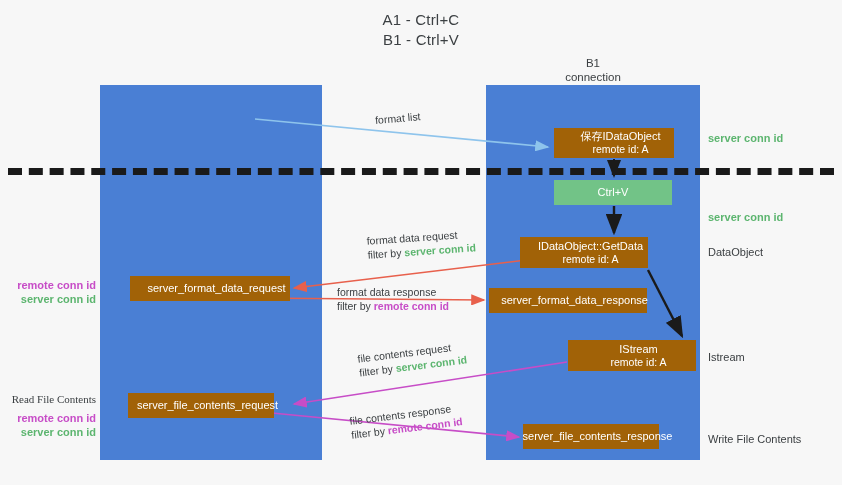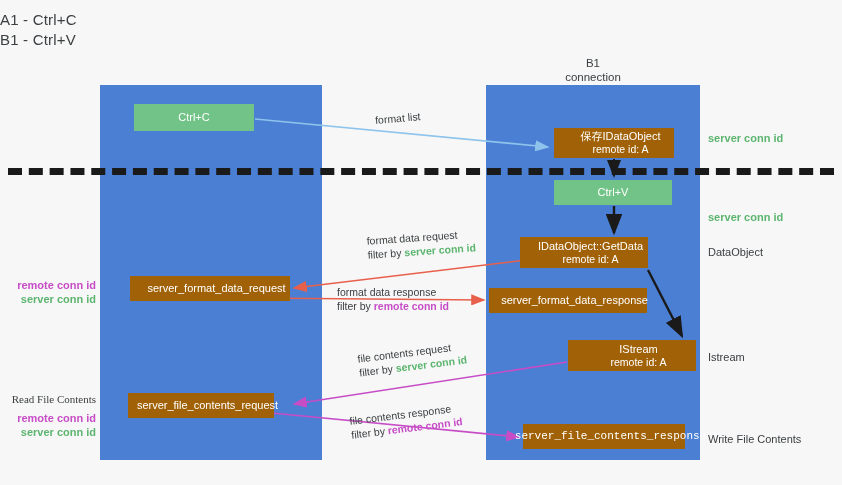--- a/index.html
+++ b/index.html
@@ -6,21 +6,21 @@
   body{
     width:842px;height:485px;position:relative;overflow:hidden;
     background:#f7f7f7;
     font-family:"Liberation Sans","DejaVu Sans",sans-serif;
     color:#3c4043;
   }
   #stage{position:absolute;left:0;top:0;width:842px;height:485px;}
 
   
   .title{
-    position:absolute;left:0;top:10px;width:842px;
+    position:absolute;left:0;top:10px;width:842px;text-align:center;
     font-size:15px;line-height:20px;color:#3c4043;letter-spacing:.2px;
   }
 
   
   .lane{position:absolute;background:#4a7fd4;}
   #lane-a{left:100px;top:85px;width:222px;height:375px;}
   #lane-b{left:486px;top:85px;width:214px;height:375px;}
 
   .lane-head{
     position:absolute;text-align:center;font-size:11.5px;line-height:14px;
@@ -47,21 +47,21 @@
   .node .l2{font-size:10.5px;}
 
   #n-ctrlc{left:134px;top:104px;width:120px;height:27px;}
   #n-save{left:554px;top:128px;width:120px;height:30px;}
   #n-ctrlv{left:554px;top:180px;width:118px;height:25px;}
   #n-getdata{left:520px;top:237px;width:128px;height:31px;}
   #n-istream{left:568px;top:340px;width:128px;height:31px;}
   #n-fmtreq{left:130px;top:276px;width:160px;height:25px;}
   #n-fmtres{left:489px;top:288px;width:158px;height:25px;}
   #n-filereq{left:128px;top:393px;width:146px;height:25px;}
-  #n-fileres{left:523px;top:424px;width:162px;height:25px;font-family:Liberation Mono, monospace;}
+  #n-fileres{left:523px;top:424px;width:136px;height:25px;}
 
   
   .side{position:absolute;font-size:11px;line-height:14px;white-space:nowrap;}
   .side.rt{text-align:left;}
   .side.lt{text-align:right;}
   .green-t{color:#5cb56f;font-weight:bold;}
   .mag-t{color:#c74dc7;font-weight:bold;}
   .dark-t{color:#3c4043;}
 
   #s-serv1{left:708px;top:131px;}
@@ -135,23 +135,20 @@
 
     <path d="M648,270 L682,336" stroke="#1a1a1a" stroke-width="2.4" fill="none" marker-end="url(#ah-blk)"></path>
 
     <path d="M567,362 L294,404" stroke="#c74dc7" stroke-width="1.6" fill="none" marker-end="url(#ah-mag)"></path>
 
     <path d="M180,404 L519,437" stroke="#c74dc7" stroke-width="1.6" fill="none" marker-end="url(#ah-mag)"></path>
   </svg>
 
   <div id="dashed"></div>
 
-  <div class="node green" id="n-ctrlc">
-    <span>Ctrl+C</span>
-  </div>
 
   <div class="node orange" id="n-save">
     <span>保存IDataObject</span>
     <span class="l2">remote id: A</span>
   </div>
 
   <div class="node green" id="n-ctrlv">
     <span>Ctrl+V</span>
   </div>
 

